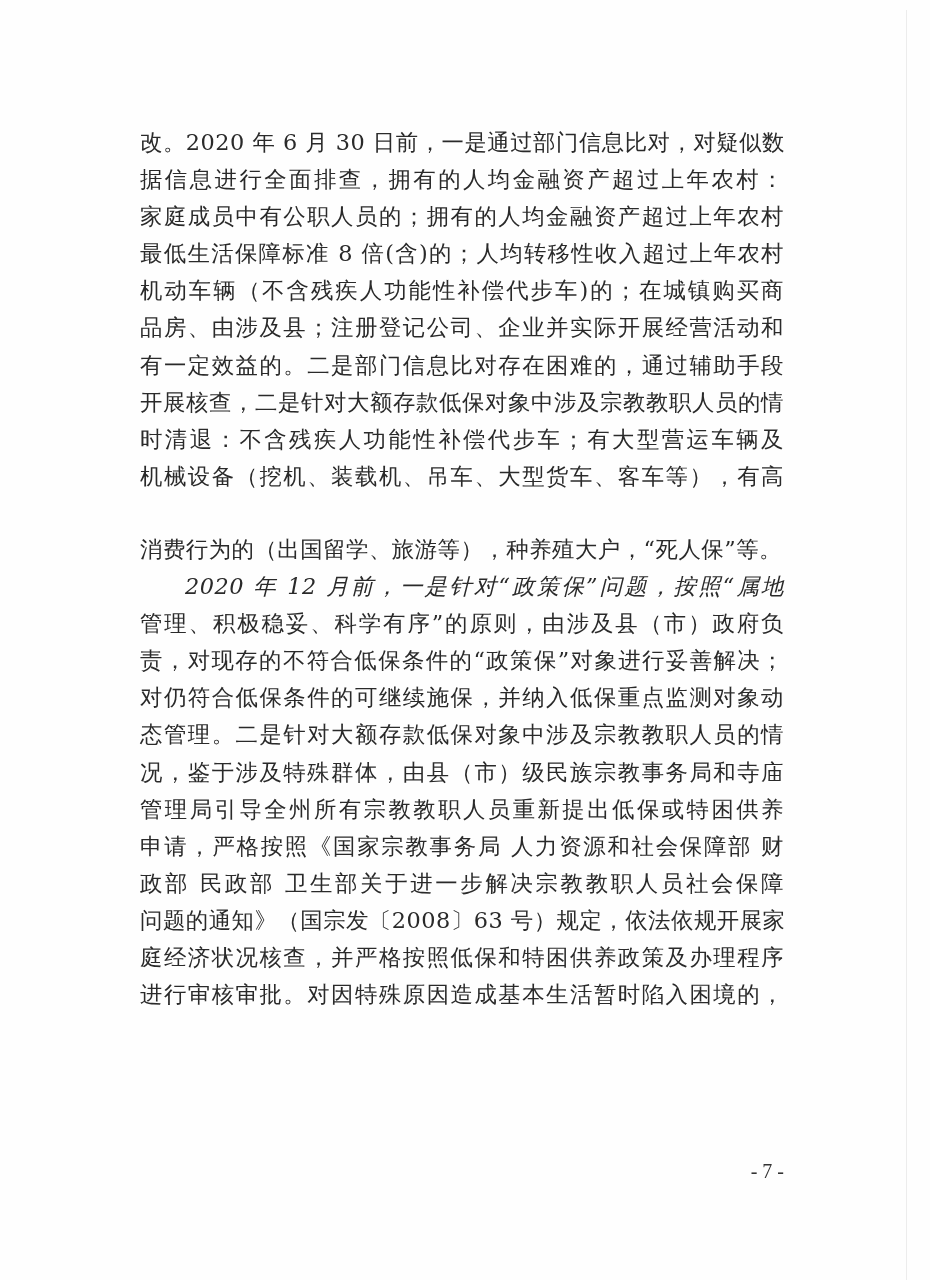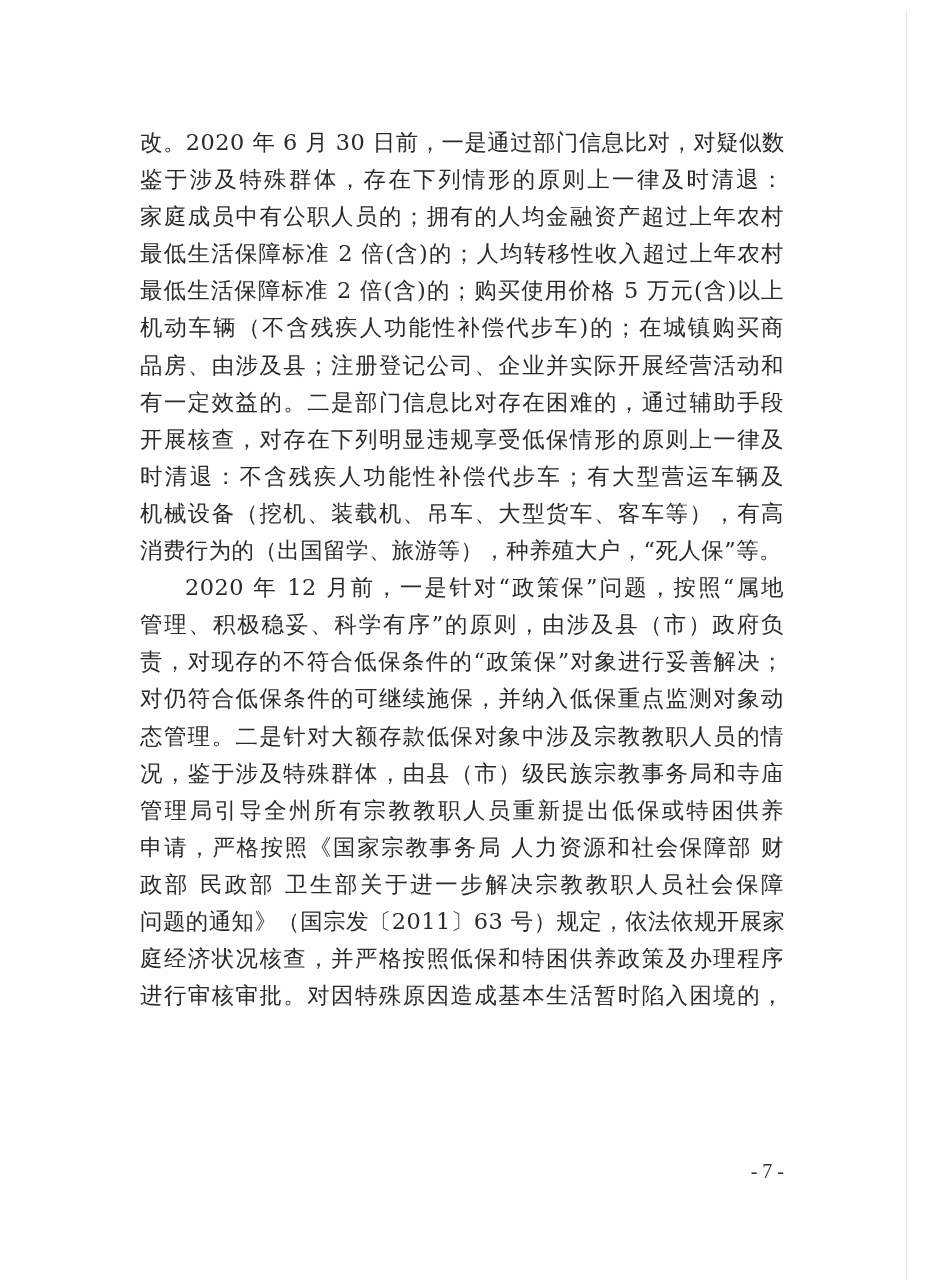--- a/index.html
+++ b/index.html
@@ -38,23 +38,25 @@
       height: 37.1px;
       line-height: 37.1px;
       font-size: 22.4px;
       white-space: nowrap;
       text-align: justify;
       text-align-last: justify;
       letter-spacing: 0.5px;
     }
     .line.last {
       text-align-last: left;
+      margin-top: 36px;
     }
     .line.indent {
       padding-left: 45px;
+      font-style: italic;
     }
     .page-number {
       position: absolute;
       left: 728px;
       top: 1157px;
       width: 56px;
       font-size: 20px;
       line-height: 28px;
       text-align: right;
       font-family: "Liberation Serif", serif;
@@ -64,40 +66,39 @@
   </style>
 </head>
 <body>
 
 <div class="page">
   <div class="page-edge"></div>
 
   <div class="body-text">
 
     <span class="line">改。2020 年 6 月 30 日前，一是通过部门信息比对，对疑似数</span>
-    <span class="line">鉴于涉及特殊群体，存在下列情形的原则上一律及时清退：</span>
+    <span class="line">据信息进行全面排查，拥有的人均金融资产超过上年农村：</span>
     <span class="line">家庭成员中有公职人员的；拥有的人均金融资产超过上年农村</span>
-    <span class="line">最低生活保障标准 2 倍(含)的；人均转移性收入超过上年农村</span>
-    <span class="line">最低生活保障标准 2 倍(含)的；购买使用价格 5 万元(含)以上</span>
+    <span class="line">最低生活保障标准 8 倍(含)的；人均转移性收入超过上年农村</span>
     <span class="line">机动车辆（不含残疾人功能性补偿代步车)的；在城镇购买商</span>
     <span class="line">品房、由涉及县；注册登记公司、企业并实际开展经营活动和</span>
     <span class="line">有一定效益的。二是部门信息比对存在困难的，通过辅助手段</span>
-    <span class="line">开展核查，对存在下列明显违规享受低保情形的原则上一律及</span>
+    <span class="line">开展核查，二是针对大额存款低保对象中涉及宗教教职人员的情</span>
     <span class="line">时清退：不含残疾人功能性补偿代步车；有大型营运车辆及</span>
     <span class="line">机械设备（挖机、装载机、吊车、大型货车、客车等），有高</span>
     <span class="line last">消费行为的（出国留学、旅游等），种养殖大户，“死人保”等。</span>
 
     <span class="line indent">2020 年 12 月前，一是针对“政策保”问题，按照“属地</span>
     <span class="line">管理、积极稳妥、科学有序”的原则，由涉及县（市）政府负</span>
     <span class="line">责，对现存的不符合低保条件的“政策保”对象进行妥善解决；</span>
     <span class="line">对仍符合低保条件的可继续施保，并纳入低保重点监测对象动</span>
     <span class="line">态管理。二是针对大额存款低保对象中涉及宗教教职人员的情</span>
     <span class="line">况，鉴于涉及特殊群体，由县（市）级民族宗教事务局和寺庙</span>
     <span class="line">管理局引导全州所有宗教教职人员重新提出低保或特困供养</span>
     <span class="line">申请，严格按照《国家宗教事务局 人力资源和社会保障部 财</span>
     <span class="line">政部 民政部 卫生部关于进一步解决宗教教职人员社会保障</span>
-    <span class="line">问题的通知》（国宗发〔2011〕63 号）规定，依法依规开展家</span>
+    <span class="line">问题的通知》（国宗发〔2008〕63 号）规定，依法依规开展家</span>
     <span class="line">庭经济状况核查，并严格按照低保和特困供养政策及办理程序</span>
     <span class="line">进行审核审批。对因特殊原因造成基本生活暂时陷入困境的，</span>
   </div>
 
   <div class="page-number">- 7 -</div>
 </div>
 
 </body></html>

